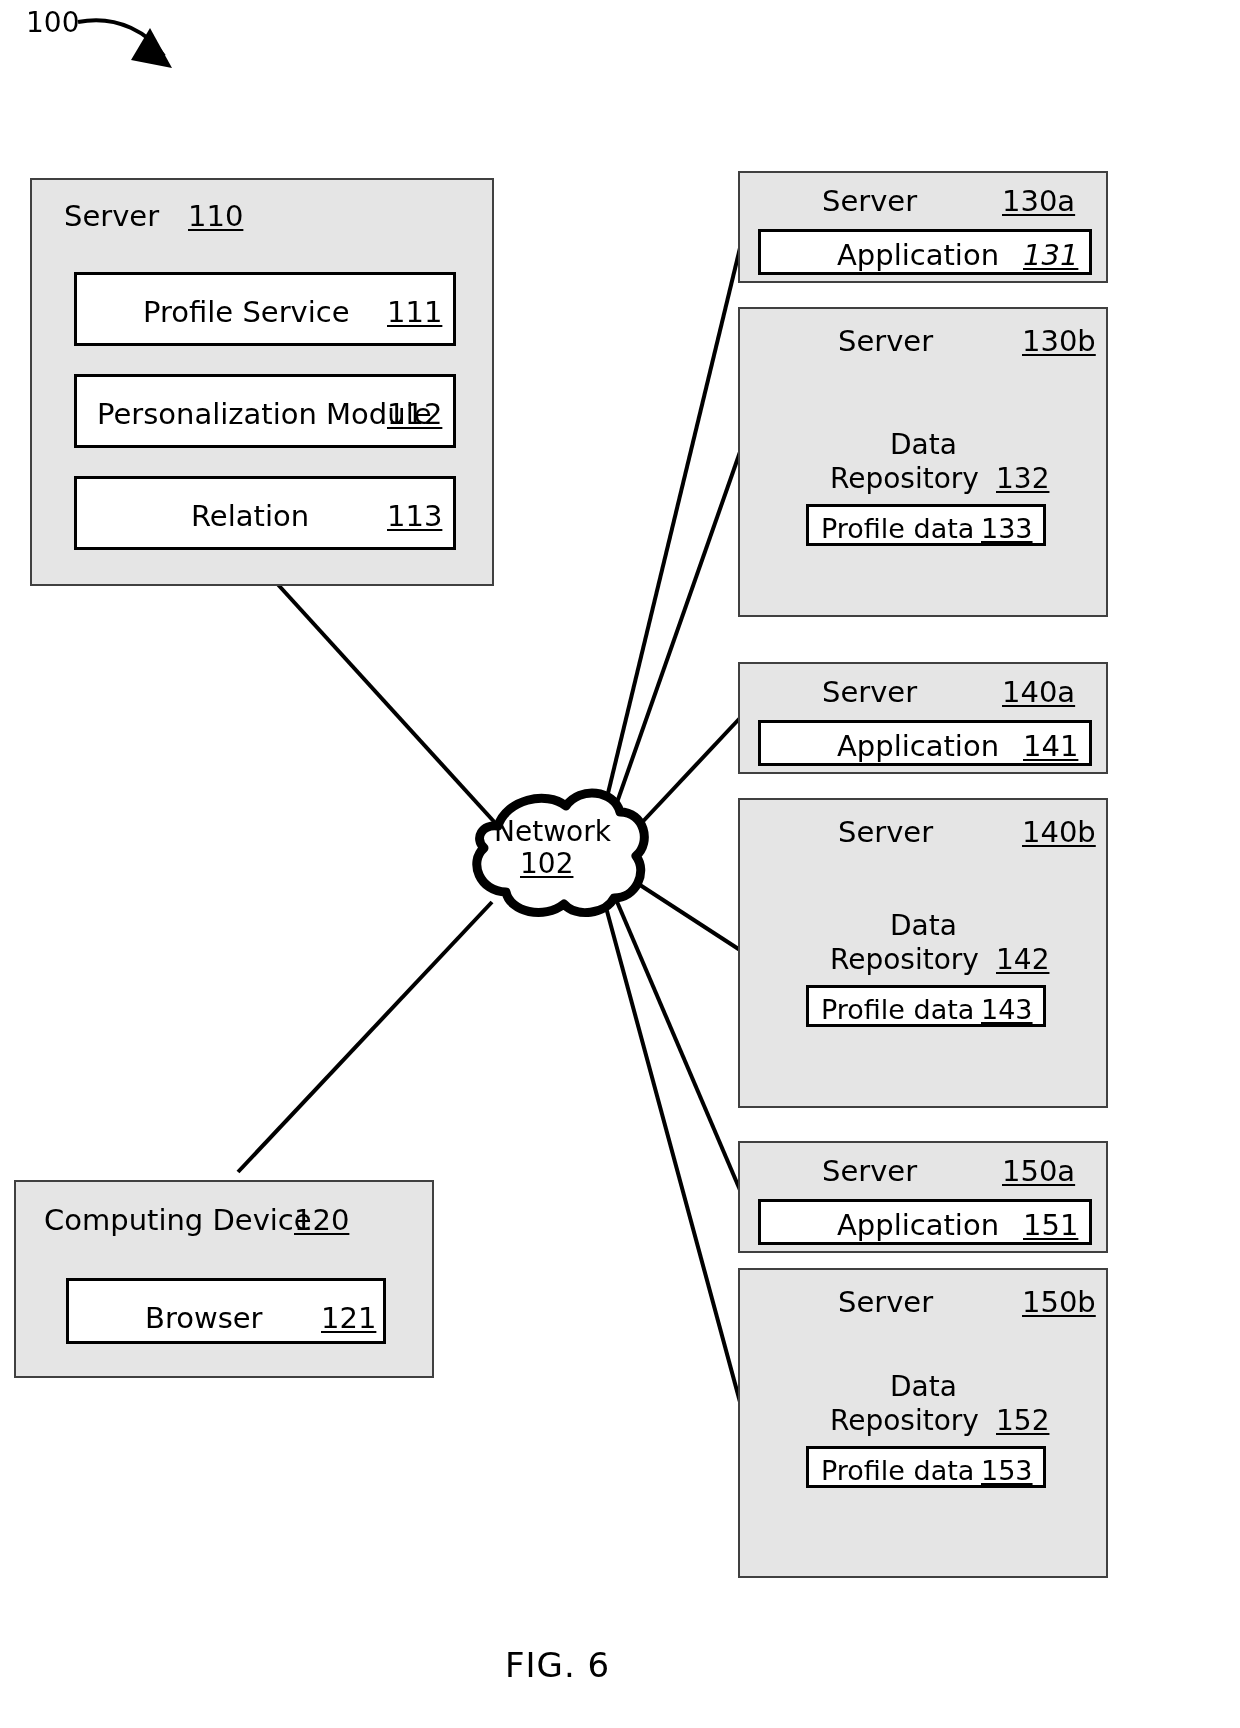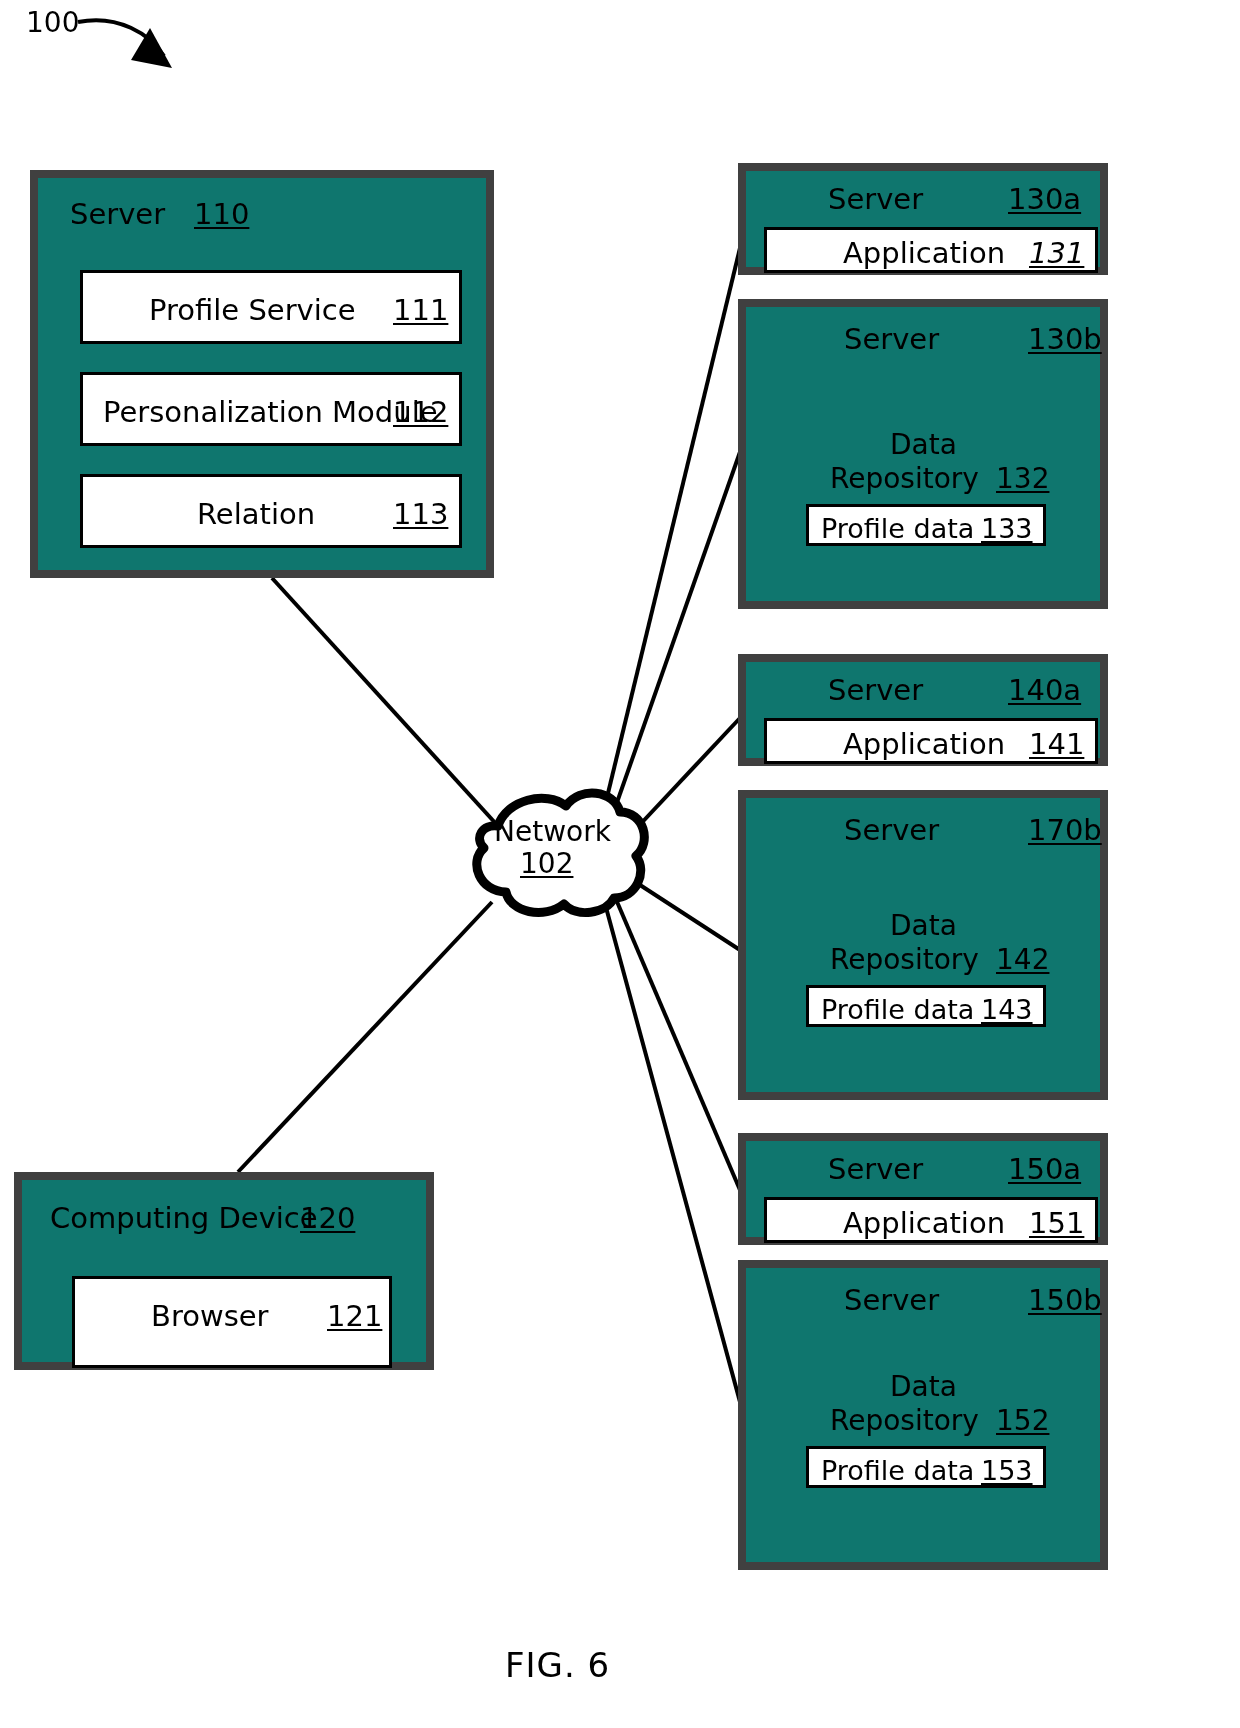--- a/index.html
+++ b/index.html
@@ -5,21 +5,21 @@
 <style>
   html,body{margin:0;padding:0;background:#ffffff;}
   body{
     width:1240px;height:1728px;position:relative;overflow:hidden;
     font-family:"DejaVu Sans","Liberation Sans",sans-serif;
     color:#000;
   }
   #stage{position:absolute;left:0;top:0;width:1240px;height:1728px;}
 
   
-  .box{position:absolute;border:8px solid #404040;background:#0f766e;box-sizing:border-box;}
+  .box{position:absolute;border:2px solid #404040;background:#e5e5e5;box-sizing:border-box;margin-top:8px;}
   .inner{position:absolute;border:3px solid #000;background:#fff;box-sizing:border-box;
          display:flex;align-items:center;}
 
   
   .lbl{position:absolute;white-space:nowrap;line-height:1;}
   .ref{text-decoration:underline;text-underline-offset:3px;white-space:nowrap;}
   .t29{font-size:29px;}
   .t28{font-size:28px;}
   .t27{font-size:27px;}
 
@@ -103,21 +103,21 @@
     <div class="inner" style="left:42px;top:296px;width:382px;height:74px;">
       <span class="lbl t29" style="left:114px;top:23px;">Relation</span>
       <span class="lbl t29 ref" style="left:310px;top:23px;">113</span>
     </div>
   </div>
 
   <div class="box" style="left:14px;top:1172px;width:420px;height:198px;">
     <div class="lbl t29" style="left:28px;top:24px;">Computing Device</div>
     <div class="lbl t29 ref" style="left:278px;top:24px;">120</div>
 
-    <div class="inner" style="left:50px;top:96px;width:320px;height:92px;">
+    <div class="inner" style="left:50px;top:96px;width:320px;height:66px;">
       <span class="lbl t29" style="left:76px;top:23px;">Browser</span>
       <span class="lbl t29 ref" style="left:252px;top:23px;">121</span>
     </div>
   </div>
 
   <div class="box" style="left:738px;top:163px;width:370px;height:112px;">
     <div class="lbl t29" style="left:82px;top:14px;">Server</div>
     <div class="lbl t29 ref" style="left:262px;top:14px;">130a</div>
     <div class="inner" style="left:18px;top:56px;width:334px;height:46px;">
       <span class="lbl t29" style="left:76px;top:9px;">Application</span>
@@ -141,21 +141,21 @@
     <div class="lbl t29" style="left:82px;top:14px;">Server</div>
     <div class="lbl t29 ref" style="left:262px;top:14px;">140a</div>
     <div class="inner" style="left:18px;top:56px;width:334px;height:46px;">
       <span class="lbl t29" style="left:76px;top:9px;">Application</span>
       <span class="lbl t29 ref" style="left:262px;top:9px;">141</span>
     </div>
   </div>
 
   <div class="box" style="left:738px;top:790px;width:370px;height:310px;">
     <div class="lbl t29" style="left:98px;top:18px;">Server</div>
-    <div class="lbl t29 ref" style="left:282px;top:18px;">170b</div>
+    <div class="lbl t29 ref" style="left:282px;top:18px;">140b</div>
   </div>
   <div class="lbl t28" style="left:890px;top:912px;">Data</div>
   <div class="lbl t28" style="left:830px;top:946px;">Repository</div>
   <div class="lbl t28 ref" style="left:996px;top:946px;">142</div>
   <div class="inner" style="left:806px;top:985px;width:240px;height:42px;">
     <span class="lbl t27" style="left:12px;top:8px;">Profile data</span>
     <span class="lbl t27 ref" style="left:172px;top:8px;">143</span>
   </div>
 
   <div class="box" style="left:738px;top:1133px;width:370px;height:112px;">

